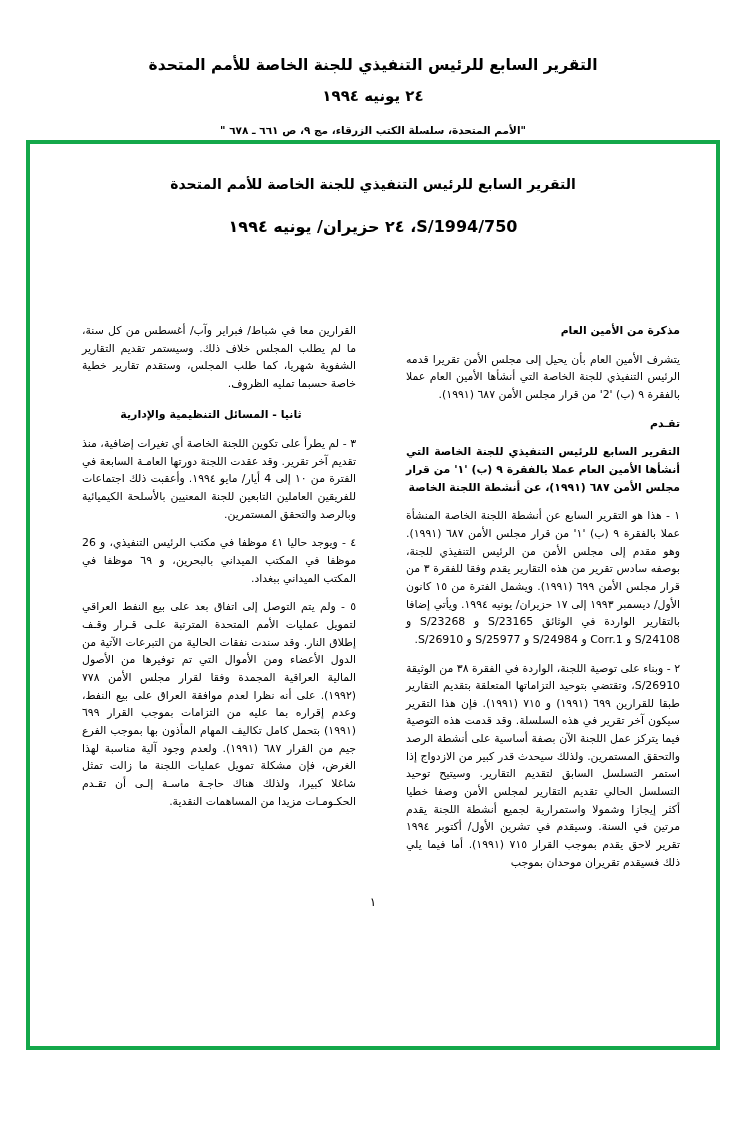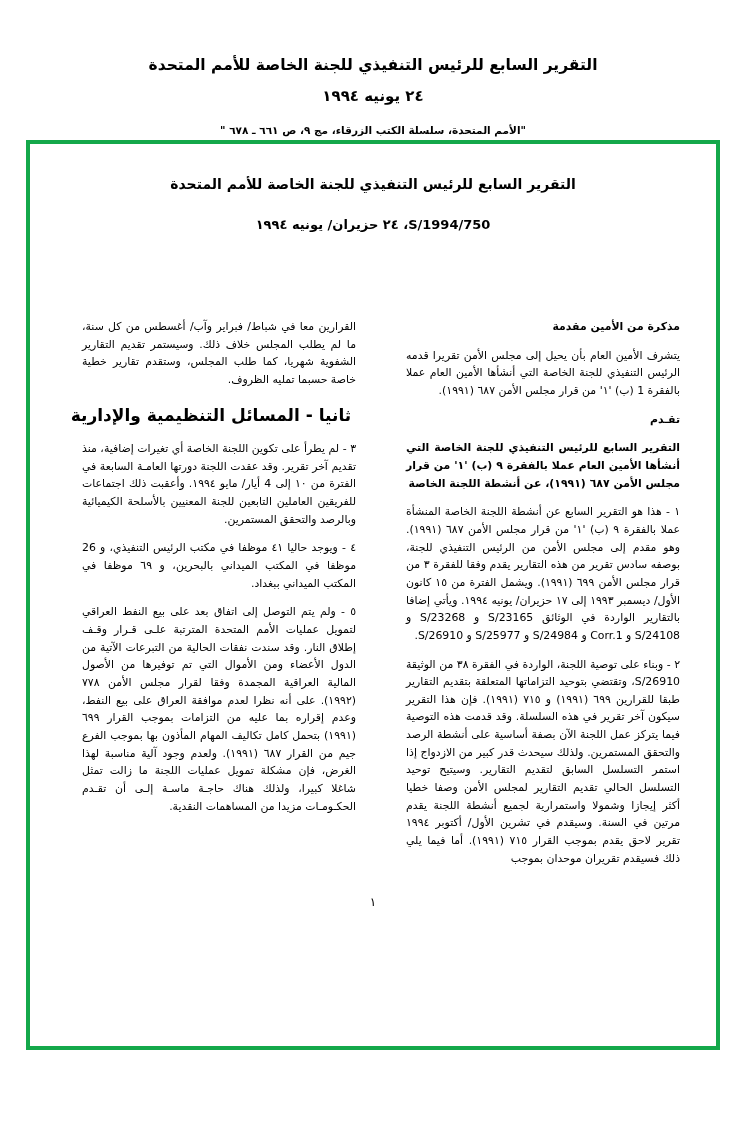--- a/index.html
+++ b/index.html
@@ -69,21 +69,21 @@
 
   .box-title {
     text-align: center;
     font-size: 14px;
     font-weight: bold;
     line-height: 1.5;
     margin-top: 8px;
   }
   .box-symbol {
     text-align: center;
-    font-size: 13px;
+    font-size: 16px;
     font-weight: bold;
     margin-top: 22px;
     direction: rtl;
   }
 
   
   .columns {
     display: flex;
     flex-direction: row;
     margin-top: 86px;
@@ -101,21 +101,21 @@
   .col p {
     margin: 0 0 11px 16px;
     text-indent: 0;
   }
   .col .bold-para {
     font-weight: bold;
   }
   .col .center-head {
     text-align: center;
     font-weight: bold;
-    font-size: 17px;
+    font-size: 11px;
     margin: 14px 0 12px 0;
     line-height: 1.5;
   }
 
   
   .page-number {
     position: absolute;
     bottom: 28px;
     left: 0;
     right: 0;
@@ -136,22 +136,22 @@
 
   <div class="frame">
     <div class="frame-inner">
 
       <div class="box-title">التقرير السابع للرئيس التنفيذي للجنة الخاصة للأمم المتحدة</div>
       <div class="box-symbol">S/1994/750، ٢٤ حزيران/ يونيه ١٩٩٤</div>
 
       <div class="columns">
 
         <div class="col">
-          <p class="bold-para">مذكرة من الأمين مقدمة</p>
-          <p>يتشرف الأمين العام بأن يحيل إلى مجلس الأمن تقريرا قدمه الرئيس التنفيذي للجنة الخاصة التي أنشأها الأمين العام عملا بالفقرة 1 (ب) '١' من قرار مجلس الأمن ٦٨٧ (١٩٩١).</p>
+          <p class="bold-para">مذكرة من الأمين العام</p>
+          <p>يتشرف الأمين العام بأن يحيل إلى مجلس الأمن تقريرا قدمه الرئيس التنفيذي للجنة الخاصة التي أنشأها الأمين العام عملا بالفقرة ٩ (ب) '2' من قرار مجلس الأمن ٦٨٧ (١٩٩١).</p>
           <p class="bold-para">تقـدم</p>
           <p class="bold-para">التقرير السابع للرئيس التنفيذي للجنة الخاصة التي أنشأها الأمين العام عملا بالفقرة ٩ (ب) '١' من قرار مجلس الأمن ٦٨٧ (١٩٩١)، عن أنشطة اللجنة الخاصة</p>
           <p>١ -   هذا هو التقرير السابع عن أنشطة اللجنة الخاصة المنشأة عملا بالفقرة ٩ (ب) '١' من قرار مجلس الأمن ٦٨٧ (١٩٩١). وهو مقدم إلى مجلس الأمن من الرئيس التنفيذي للجنة، بوصفه سادس تقرير من هذه التقارير يقدم وفقا للفقرة ٣ من قرار مجلس الأمن ٦٩٩ (١٩٩١). ويشمل الفترة من ١٥ كانون الأول/ ديسمبر ١٩٩٣ إلى ١٧ حزيران/ يونيه ١٩٩٤. ويأتي إضافا بالتقارير الواردة في الوثائق S/23165 و S/23268 و S/24108 و Corr.1 و S/24984 و S/25977 و S/26910.</p>
           <p>٢ -   وبناء على توصية اللجنة، الواردة في الفقرة ٣٨ من الوثيقة S/26910، وتقتضي بتوحيد التزاماتها المتعلقة بتقديم التقارير طبقا للقرارين ٦٩٩ (١٩٩١) و ٧١٥ (١٩٩١). فإن هذا التقرير سيكون آخر تقرير في هذه السلسلة. وقد قدمت هذه التوصية فيما يتركز عمل اللجنة الآن بصفة أساسية على أنشطة الرصد والتحقق المستمرين. ولذلك سيحدث قدر كبير من الازدواج إذا استمر التسلسل السابق لتقديم التقارير. وسيتيح توحيد التسلسل الحالي تقديم التقارير لمجلس الأمن وصفا خطيا أكثر إيجازا وشمولا واستمرارية لجميع أنشطة اللجنة يقدم مرتين في السنة. وسيقدم في تشرين الأول/ أكتوبر ١٩٩٤ تقرير لاحق يقدم بموجب القرار ٧١٥ (١٩٩١). أما فيما يلي ذلك فسيقدم تقريران موحدان بموجب</p>
         </div>
 
         <div class="col">
           <p>القرارين معا في شباط/ فبراير وآب/ أغسطس من كل سنة، ما لم يطلب المجلس خلاف ذلك. وسيستمر تقديم التقارير الشفوية شهريا، كما طلب المجلس، وستقدم تقارير خطية خاصة حسبما تمليه الظروف.</p>
           <div class="center-head">ثانيا - المسائل التنظيمية والإدارية</div>
           <p>٣ -   لم يطرأ على تكوين اللجنة الخاصة أي تغيرات إضافية، منذ تقديم آخر تقرير. وقد عقدت اللجنة دورتها العامـة السابعة في الفترة من ١٠ إلى 4 أيار/ مايو ١٩٩٤. وأعقبت ذلك اجتماعات للفريقين العاملين التابعين للجنة المعنيين بالأسلحة الكيميائية وبالرصد والتحقق المستمرين.</p>

